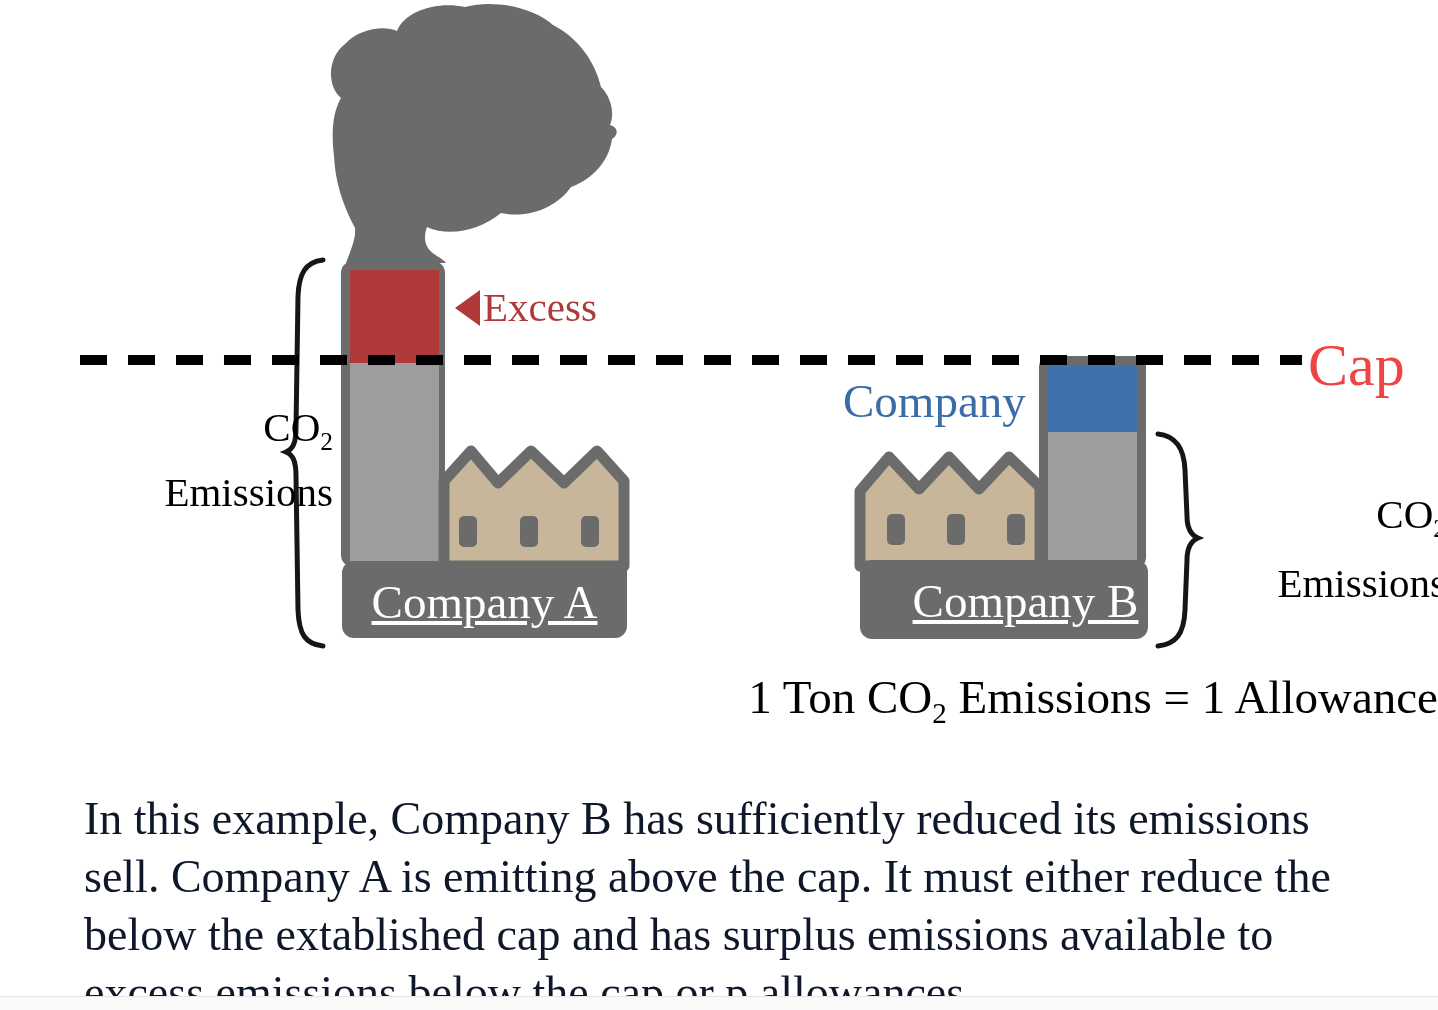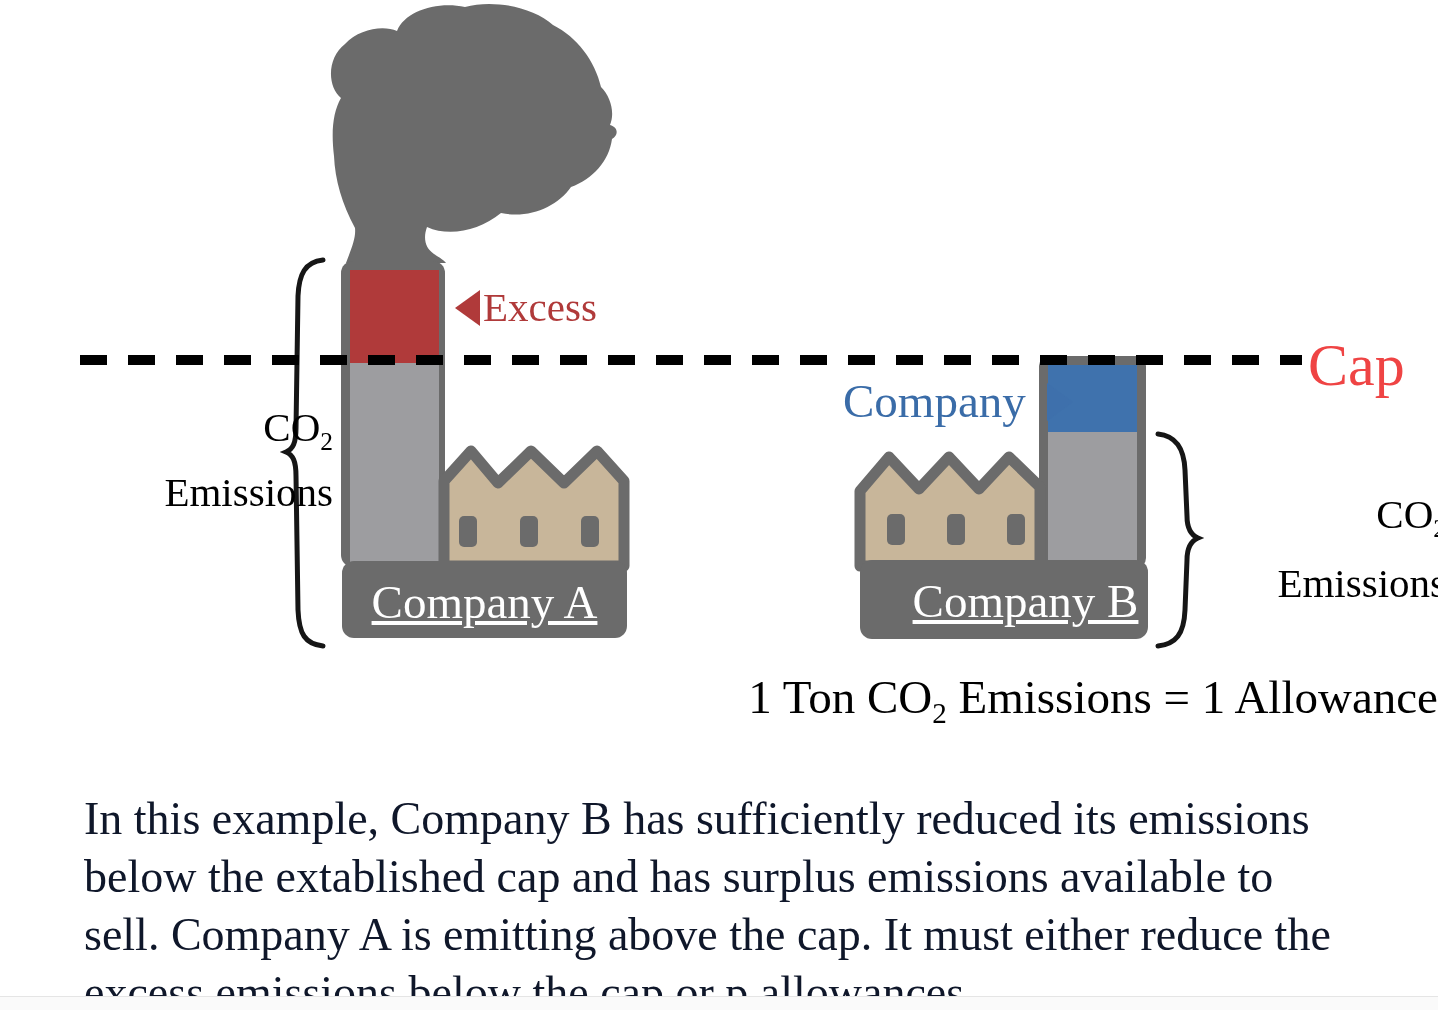--- a/index.html
+++ b/index.html
@@ -114,18 +114,18 @@
   <div>Emissions</div>
 </div>
 
 <div class="abs company-label company-a-label">Company A</div>
 <div class="abs company-label company-b-label">Company B</div>
 
 <div class="abs equation"><span>1 Ton CO</span><sub>2</sub><span> Emissions = 1 Allowance</span></div>
 
 <div class="abs paragraph">
   <div>In this example, Company B has sufficiently reduced its emissions</div>
+  <div>sell. Company A is emitting above the cap. It must either reduce the</div>
   <div>below the extablished cap and has surplus emissions available to</div>
-  <div>sell. Company A is emitting above the cap. It must either reduce the</div>
   <div>excess emissions below the cap or p allowances</div>
 </div>
 
 <div class="abs footer-strip"></div>
 
 </body></html>

